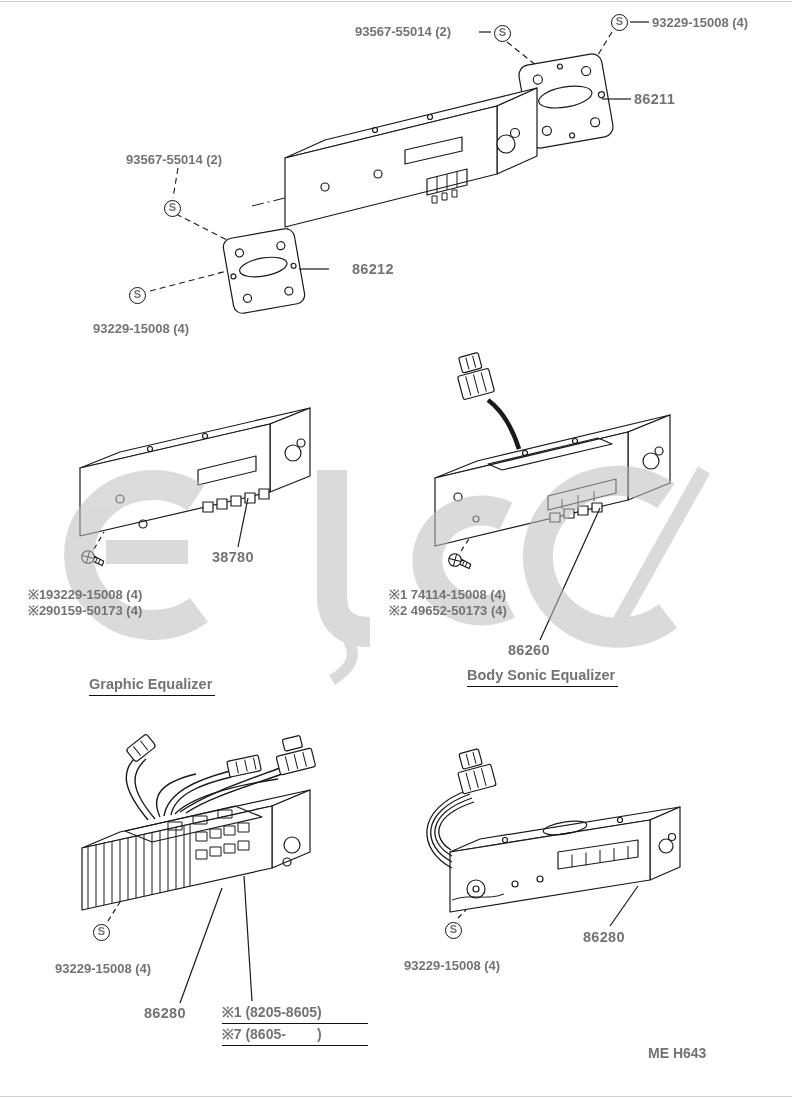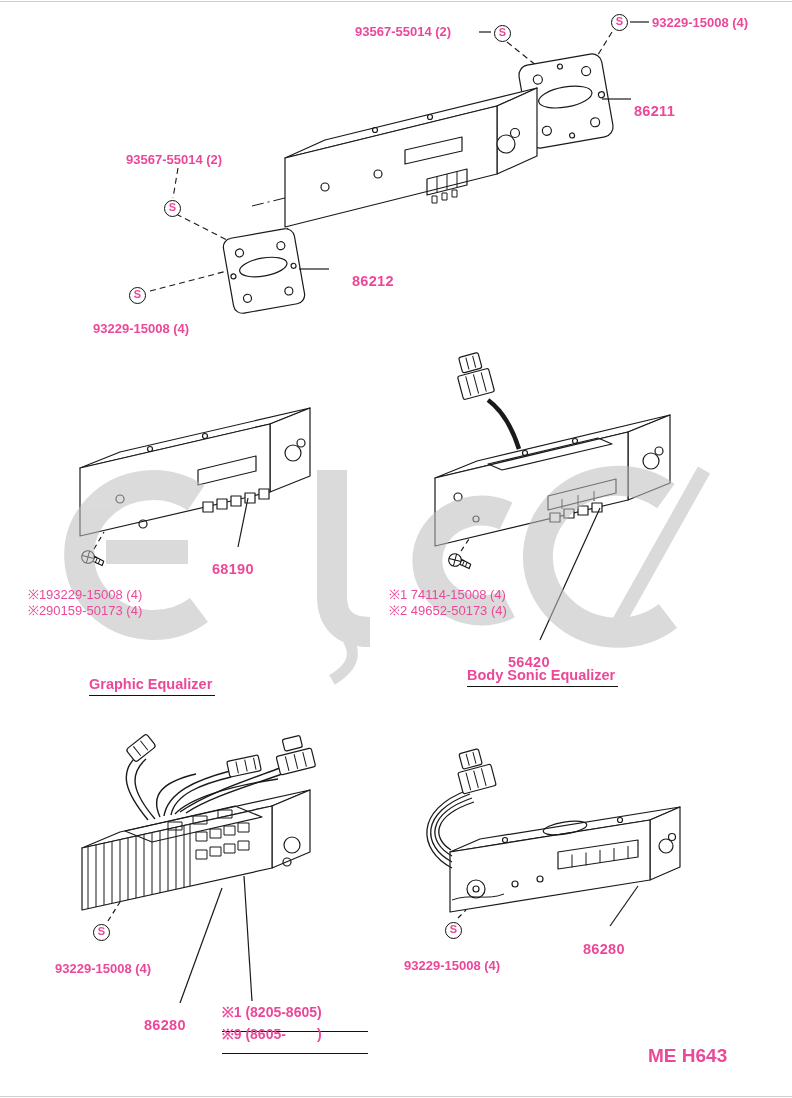--- a/index.html
+++ b/index.html
@@ -1,33 +1,33 @@
 <!DOCTYPE html>
 <html><head>
 <meta charset="utf-8">
 <style>
   * { margin:0; padding:0; box-sizing:border-box; }
   html,body { background:#ffffff; }
   .page {
     position:relative; width:792px; height:1098px; background:#fff; overflow:hidden;
-    font-family:"Liberation Sans", sans-serif; color:#ec4899;
+    font-family:"Liberation Sans", sans-serif; color:#737373;
   }
   svg.art { position:absolute; left:0; top:0; }
   .lbl  { position:absolute; font-weight:700; font-size:13px;   white-space:nowrap; z-index:4; }
-  .part { position:absolute; font-weight:700; font-size:14.5px; white-space:nowrap; letter-spacing:.3px; z-index:4;margin-top:12px; }
-  .note { position:absolute; font-weight:400; font-size:13px;   white-space:nowrap; z-index:4; }
+  .part { position:absolute; font-weight:700; font-size:14.5px; white-space:nowrap; letter-spacing:.3px; z-index:4; }
+  .note { position:absolute; font-weight:700; font-size:13px;   white-space:nowrap; z-index:4; }
   .cap  { position:absolute; font-weight:700; font-size:14.5px; white-space:nowrap;
           border-bottom:1.6px solid #111; padding:0 3px 3px 0; z-index:4; }
   .range{ position:absolute; font-weight:700; font-size:14px; white-space:pre;
-          border-bottom:1.6px solid #111; padding-bottom:10px; min-width:146px; z-index:4; }
+          border-bottom:1.6px solid #111; padding-bottom:2px; min-width:146px; z-index:4; }
   .screw-sym {
     position:absolute; width:17px; height:17px; border:1.7px solid #111; border-radius:50%;
     font-weight:700; font-size:11px; line-height:13px; text-align:center; background:#fff; z-index:5;
   }
-  .code { position:absolute; font-weight:700; font-size:19px; z-index:4;text-align:center; }
+  .code { position:absolute; font-weight:700; font-size:14px; z-index:4;text-align:center; }
 </style>
 </head>
 <body>
 
 <div class="page">
 
   <svg class="art" width="792" height="1098" viewBox="0 0 792 1098">
     <defs>
       <g id="screwhead" stroke="#111" stroke-width="1.1" fill="#fff">
         <path d="M1.5,5.5 L8,14.5 L11.5,11.5 L6,2.5 Z"></path>
@@ -249,33 +249,33 @@
   <div class="screw-sym" style="left:611px;top:14px">S</div>
   <div class="lbl" style="left:652px;top:15px">93229-15008 (4)</div>
   <div class="part" style="left:634px;top:91px">86211</div>
 
   <div class="lbl" style="left:126px;top:152px">93567-55014 (2)</div>
   <div class="screw-sym" style="left:164px;top:200px">S</div>
   <div class="part" style="left:352px;top:261px">86212</div>
   <div class="screw-sym" style="left:129px;top:287px">S</div>
   <div class="lbl" style="left:93px;top:321px">93229-15008 (4)</div>
 
-  <div class="part" style="left:212px;top:549px">68190</div>
+  <div class="part" style="left:212px;top:549px">38780</div>
   <div class="note" style="left:28px;top:585px">※193229-15008 (4)</div>
   <div class="note" style="left:28px;top:601px">※290159-50173 (4)</div>
   <div class="note" style="left:389px;top:585px">※1 74114-15008 (4)</div>
   <div class="note" style="left:389px;top:601px">※2 49652-50173 (4)</div>
-  <div class="part" style="left:508px;top:642px">56420</div>
+  <div class="part" style="left:508px;top:642px">86260</div>
   <div class="cap" style="left:89px;top:676px">Graphic Equalizer</div>
   <div class="cap" style="left:467px;top:667px">Body Sonic Equalizer</div>
 
   <div class="screw-sym" style="left:93px;top:924px">S</div>
   <div class="lbl" style="left:55px;top:961px">93229-15008 (4)</div>
   <div class="part" style="left:144px;top:1005px">86280</div>
   <div class="range" style="left:222px;top:1002px">※1 (8205-8605)</div>
-  <div class="range" style="left:222px;top:1024px">※9 (8605-        )</div>
+  <div class="range" style="left:222px;top:1024px">※7 (8605-        )</div>
 
   <div class="screw-sym" style="left:445px;top:922px">S</div>
   <div class="lbl" style="left:404px;top:958px">93229-15008 (4)</div>
   <div class="part" style="left:583px;top:929px">86280</div>
 
   <div class="code" style="left:648px;top:1045px">ME H643</div>
 </div>
 
 </body></html>

